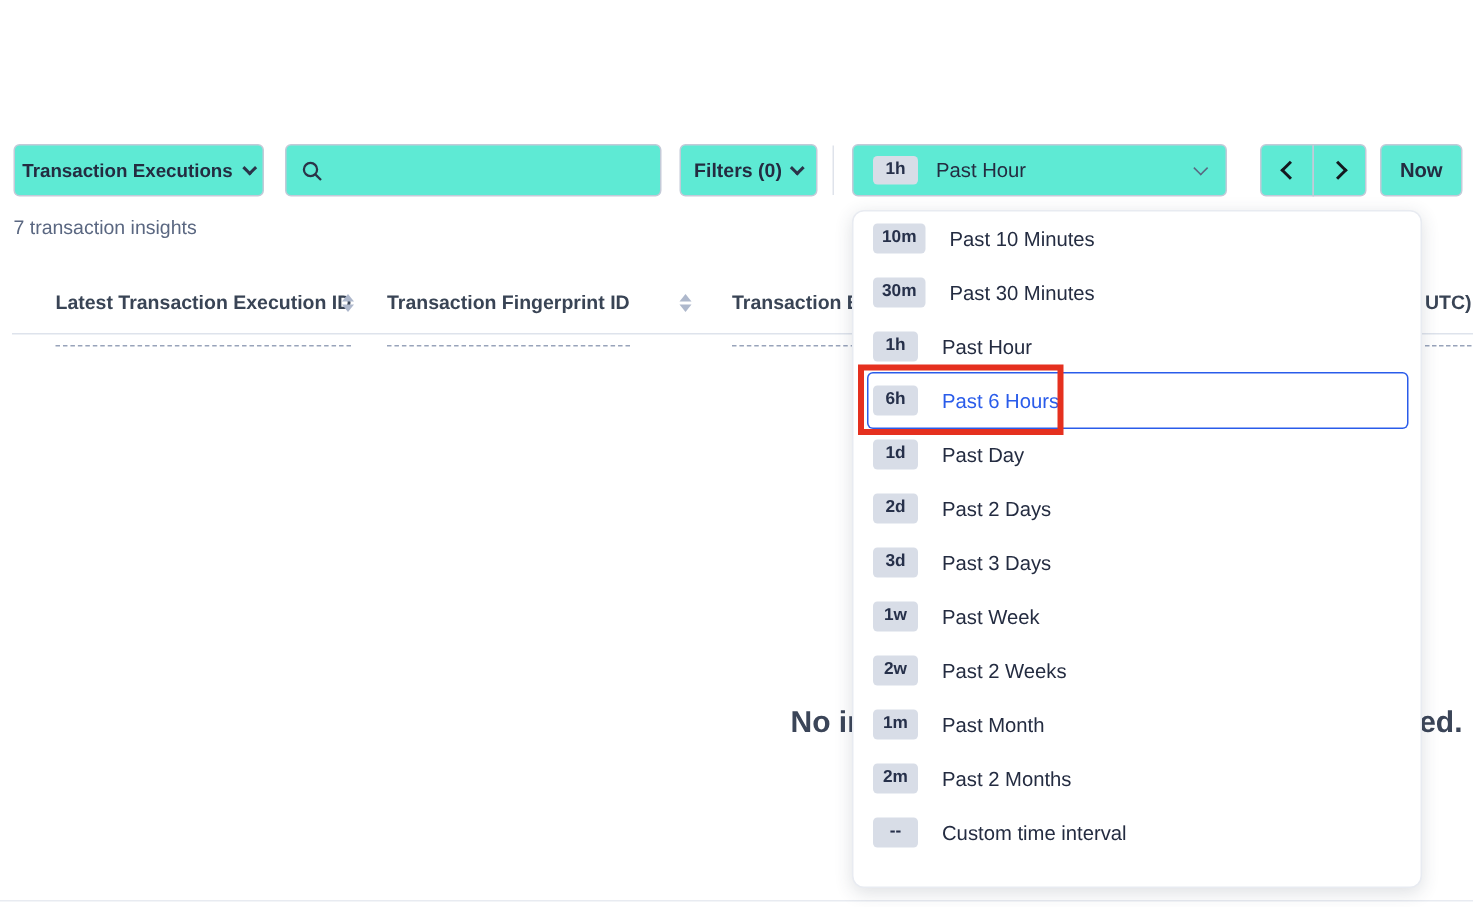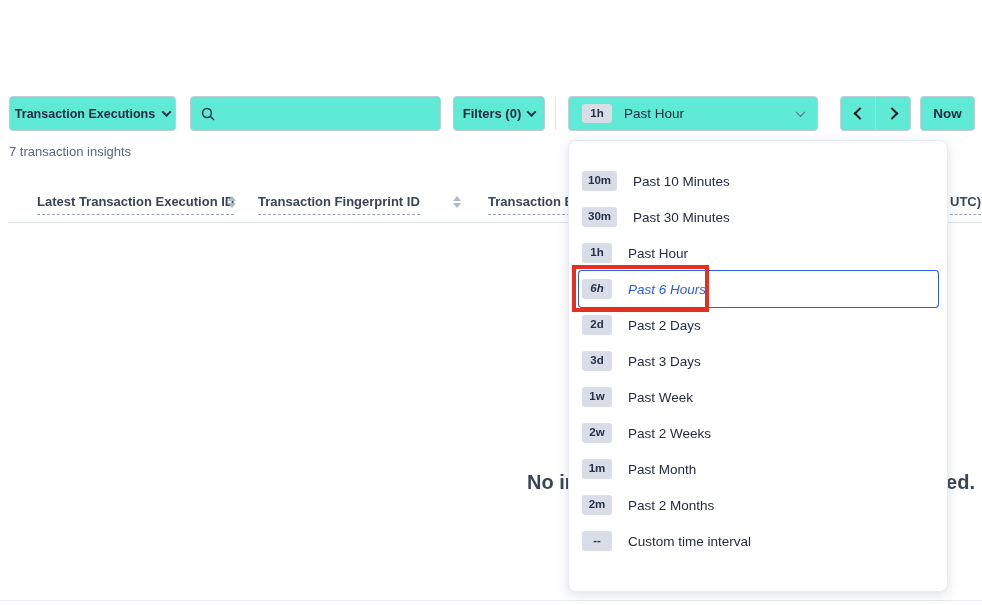--- a/index.html
+++ b/index.html
@@ -41,39 +41,39 @@
   .caret-down{width:7px;height:7px;border-right:2px solid #2b3449;border-bottom:2px solid #2b3449;transform:rotate(45deg) translate(-1px,-1px);display:inline-block;}
   .caret-thin{border-color:#5a6781;border-width:1.5px;}
   .chev{width:9px;height:9px;display:inline-block;border-left:2.5px solid #14181f;border-bottom:2.5px solid #14181f;}
   .chev-left{transform:rotate(45deg) translate(1px,-1px);}
   .chev-right{transform:rotate(-135deg) translate(1px,-1px);}
 
   .count-label{position:absolute;left:9px;top:144px;font-size:13px;color:var(--muted);}
 
   
   .col-head{position:absolute;top:194px;font-size:13px;font-weight:bold;color:#394455;cursor:pointer;}
-  .col-head .lbl{display:inline-block;border-bottom:1px dashed #98a3ba;padding-bottom:5px;}
+  .col-head .lbl{display:inline-block;border-bottom:1px dashed #98a3ba;padding-bottom:21px;}
   .col-1{left:37px;} .col-2{left:258px;} .col-3{left:488px;} .col-utc{left:950px;}
   .sort-icon{position:absolute;top:196px;display:flex;flex-direction:column;gap:2px;align-items:center;}
   .sort-1{left:228px;} .sort-2{left:453px;}
   .tri-up{width:0;height:0;border-left:4px solid transparent;border-right:4px solid transparent;border-bottom:5px solid #aeb8cc;}
   .tri-down{width:0;height:0;border-left:4px solid transparent;border-right:4px solid transparent;border-top:5px solid #aeb8cc;}
   .table-head-border{position:absolute;left:8px;top:222px;width:974px;height:1px;background:#dee3ec;}
 
   
   .empty-frag{position:absolute;top:471px;font-size:20px;font-weight:bold;color:#3b4558;z-index:1;white-space:nowrap;}
   .empty-left{left:527px;}
   .empty-right{right:7px;}
 
   
-  .dropdown{position:absolute;left:568px;top:140px;width:380px;height:452px;background:#fff;border:1px solid #e8ebf1;border-radius:8px;box-shadow:0 3px 12px rgba(50,60,80,.16);z-index:10;padding-top:22px;}
+  .dropdown{position:absolute;left:568px;top:140px;width:380px;height:452px;background:#fff;border:1px solid #e8ebf1;border-radius:8px;box-shadow:0 3px 12px rgba(50,60,80,.16);z-index:10;padding-top:0;}
   .dd-item{position:relative;height:36px;margin:0 9px 0 10px;padding-left:3px;display:flex;align-items:center;gap:16px;cursor:pointer;border-radius:3px;}
   .badge{display:inline-block;min-width:30px;text-align:center;padding:4px 6px;border-radius:3px;background:var(--badge-bg);font-size:11.5px;font-weight:bold;color:#26304a;line-height:1;}
   .dd-item .dd-label{font-size:13.5px;color:var(--dark);}
-  .dd-item.highlighted{box-shadow:0 0 0 1px var(--accent);font-style:italic;}
+  .dd-item.highlighted{box-shadow:0 0 0 1px var(--accent);}
   .dd-item.highlighted .dd-label{color:var(--accent);}
   .annotation-rect{position:absolute;left:-7px;top:-6px;width:137px;height:47px;border:4px solid var(--annotation-red);z-index:20;pointer-events:none;}
 
   .page-bottom-line{position:absolute;left:0;top:600px;width:982px;height:1px;background:#e8ebf1;}
 </style>
 </head>
 <body>
 
 <div class="page">
 
@@ -153,20 +153,24 @@
     <div class="dd-item">
       <span class="badge">1h</span>
       <span class="dd-label">Past Hour</span>
     </div>
     <div class="dd-item highlighted">
       <span class="badge">6h</span>
       <span class="dd-label">Past 6 Hours</span>
       <div class="annotation-rect"></div>
     </div>
     <div class="dd-item">
+      <span class="badge">1d</span>
+      <span class="dd-label">Past Day</span>
+    </div>
+    <div class="dd-item">
       <span class="badge">2d</span>
       <span class="dd-label">Past 2 Days</span>
     </div>
     <div class="dd-item">
       <span class="badge">3d</span>
       <span class="dd-label">Past 3 Days</span>
     </div>
     <div class="dd-item">
       <span class="badge">1w</span>
       <span class="dd-label">Past Week</span>

